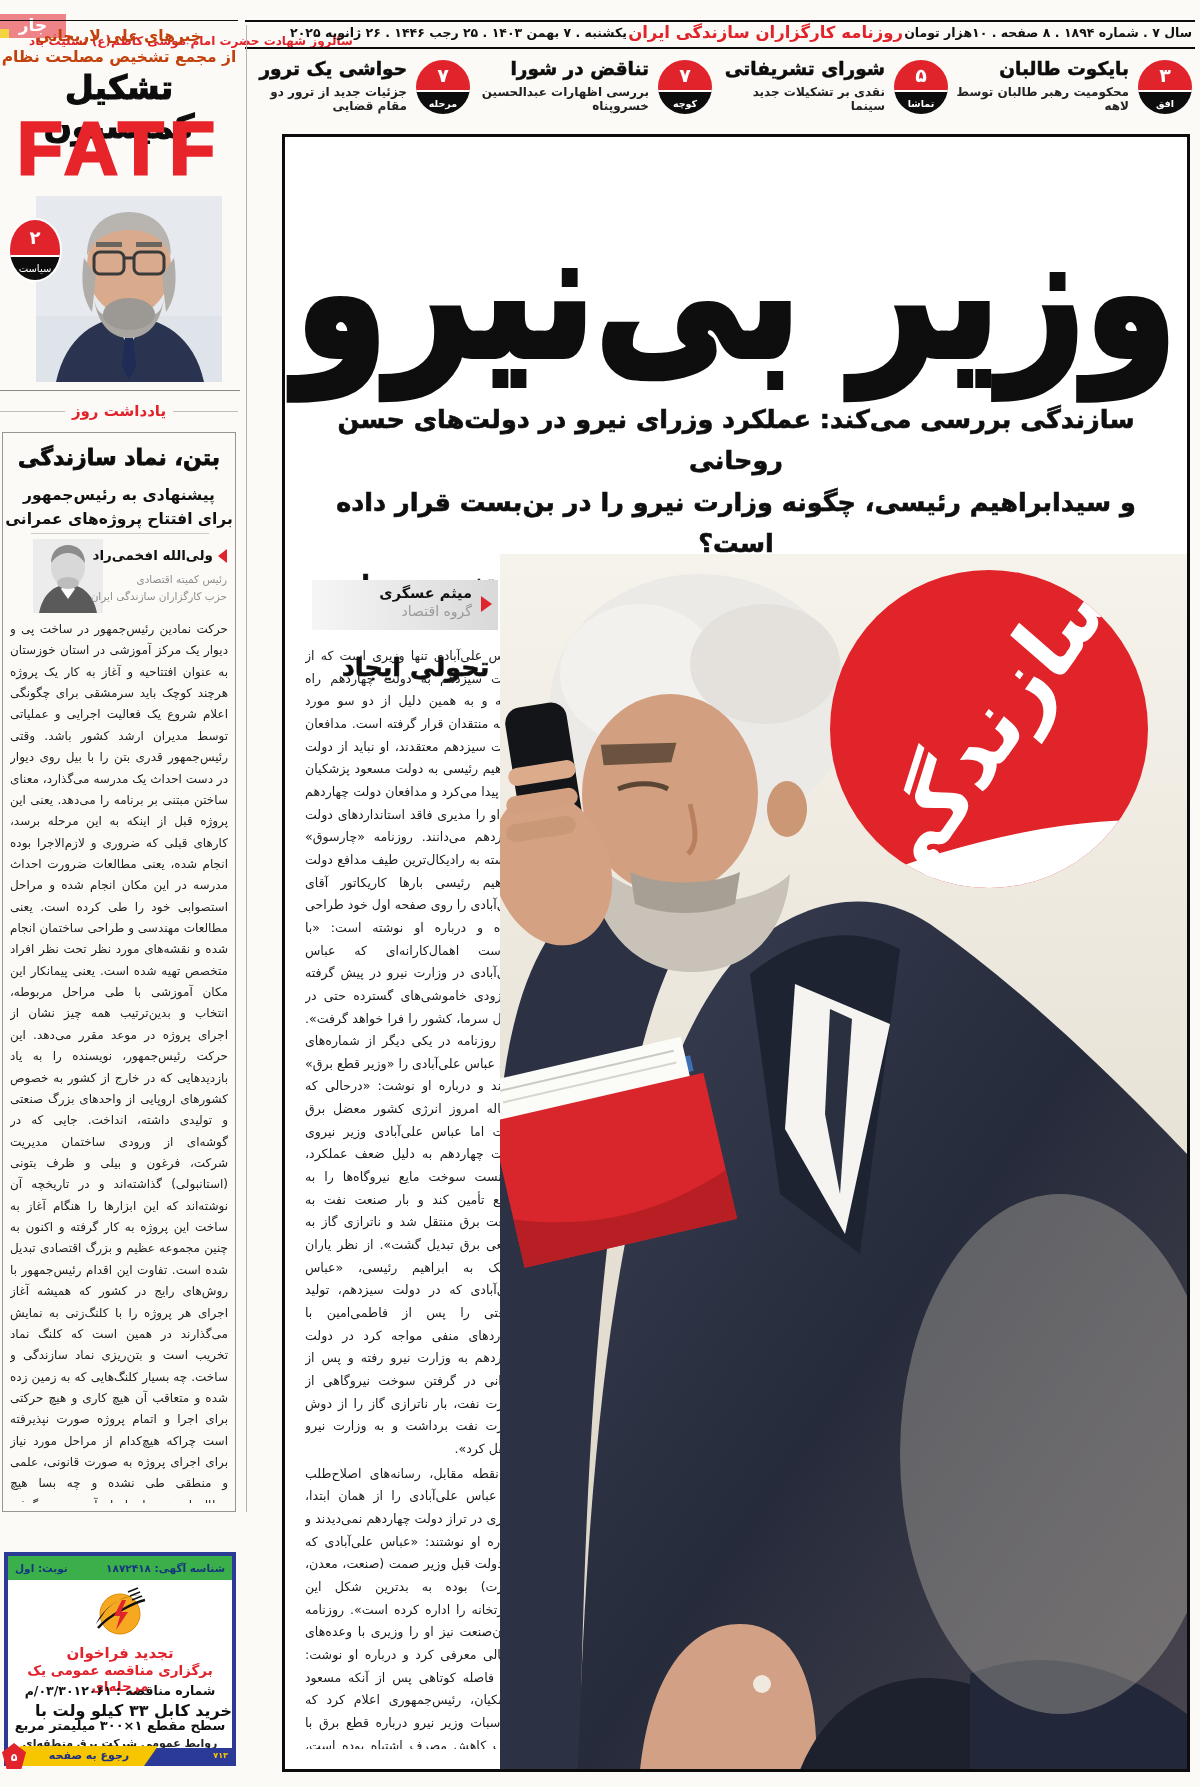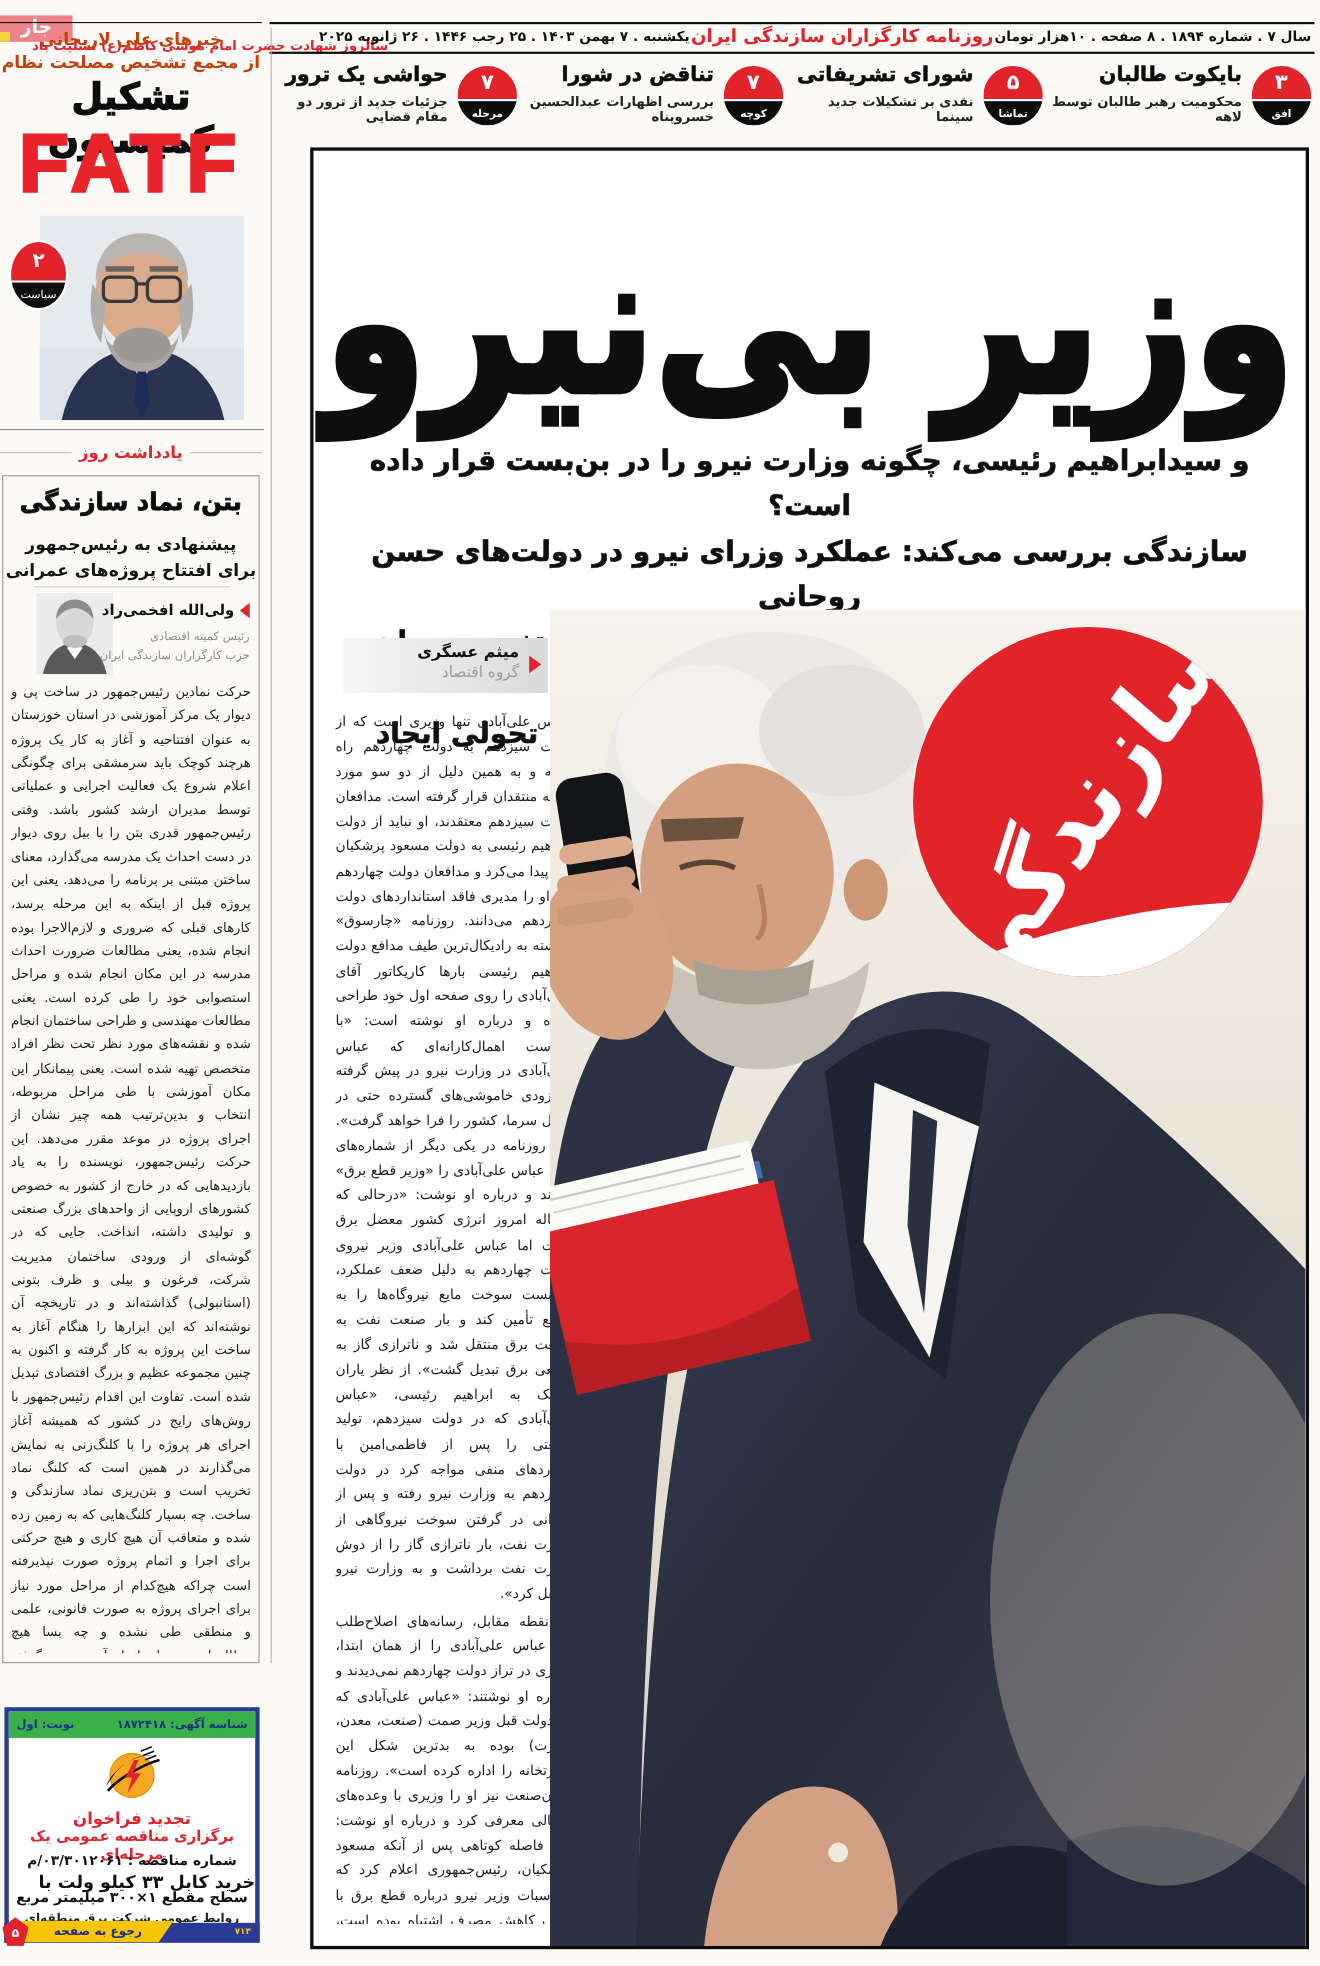--- a/index.html
+++ b/index.html
@@ -301,22 +301,22 @@
     </svg>
 
     <div class="logo">
       <div class="logo-swoosh"></div>
       <div class="logo-text">سازندگی</div>
     </div>
 
     <div class="lead-headline">وزیر بی‌نیرو</div>
 
     <div class="lead-deck">
+      <div>سازندگی بررسی می‌کند: عملکرد وزرای نیرو در دولت‌های حسن روحانی</div>
       <div>و سیدابراهیم رئیسی، چگونه وزارت نیرو را در بن‌بست قرار داده است؟</div>
-      <div>سازندگی بررسی می‌کند: عملکرد وزرای نیرو در دولت‌های حسن روحانی</div>
       <div><span>بعید است </span><span class="deck-red">عباس علی‌آبادی</span><span>، وزیر نیرو بتواند با عدم تغییر مدیران پیشین</span></div>
       <div>این وزراتخانه که شریک و بانی وضع موجود هستند، تحولی ایجاد کند</div>
     </div>
 
     <div class="byline-bar">
       <span class="byline-mark"></span>
       <div class="byline-name">میثم عسگری</div>
       <div class="byline-group">گروه اقتصاد</div>
     </div>
 

